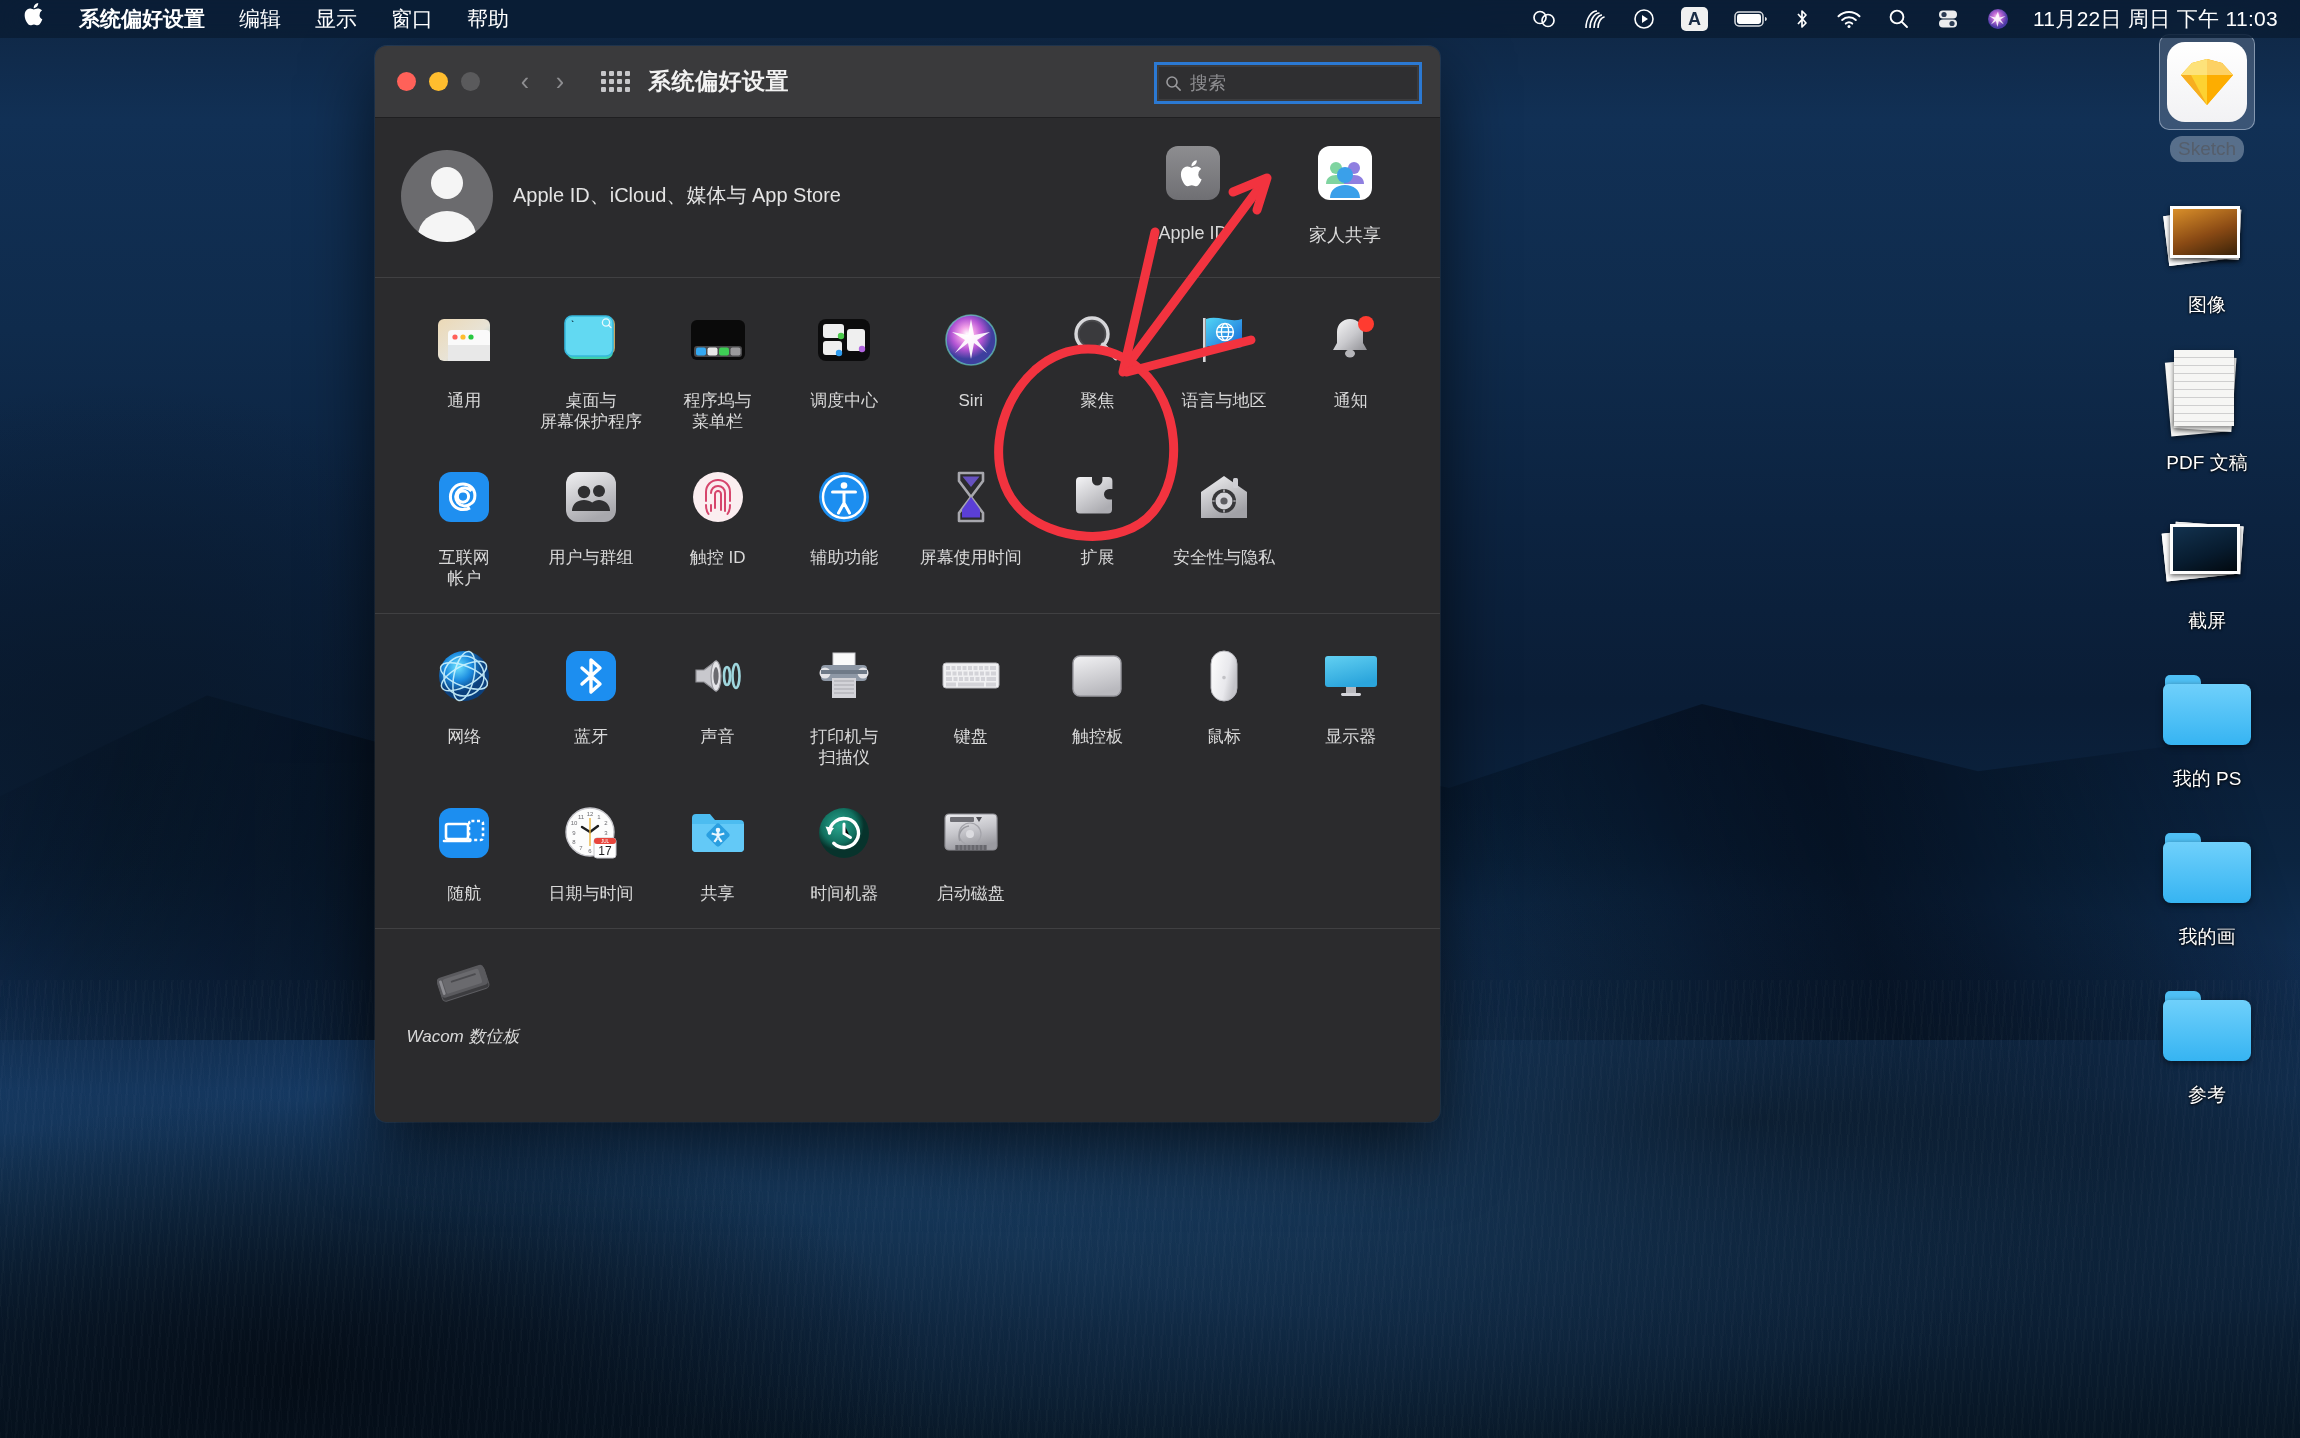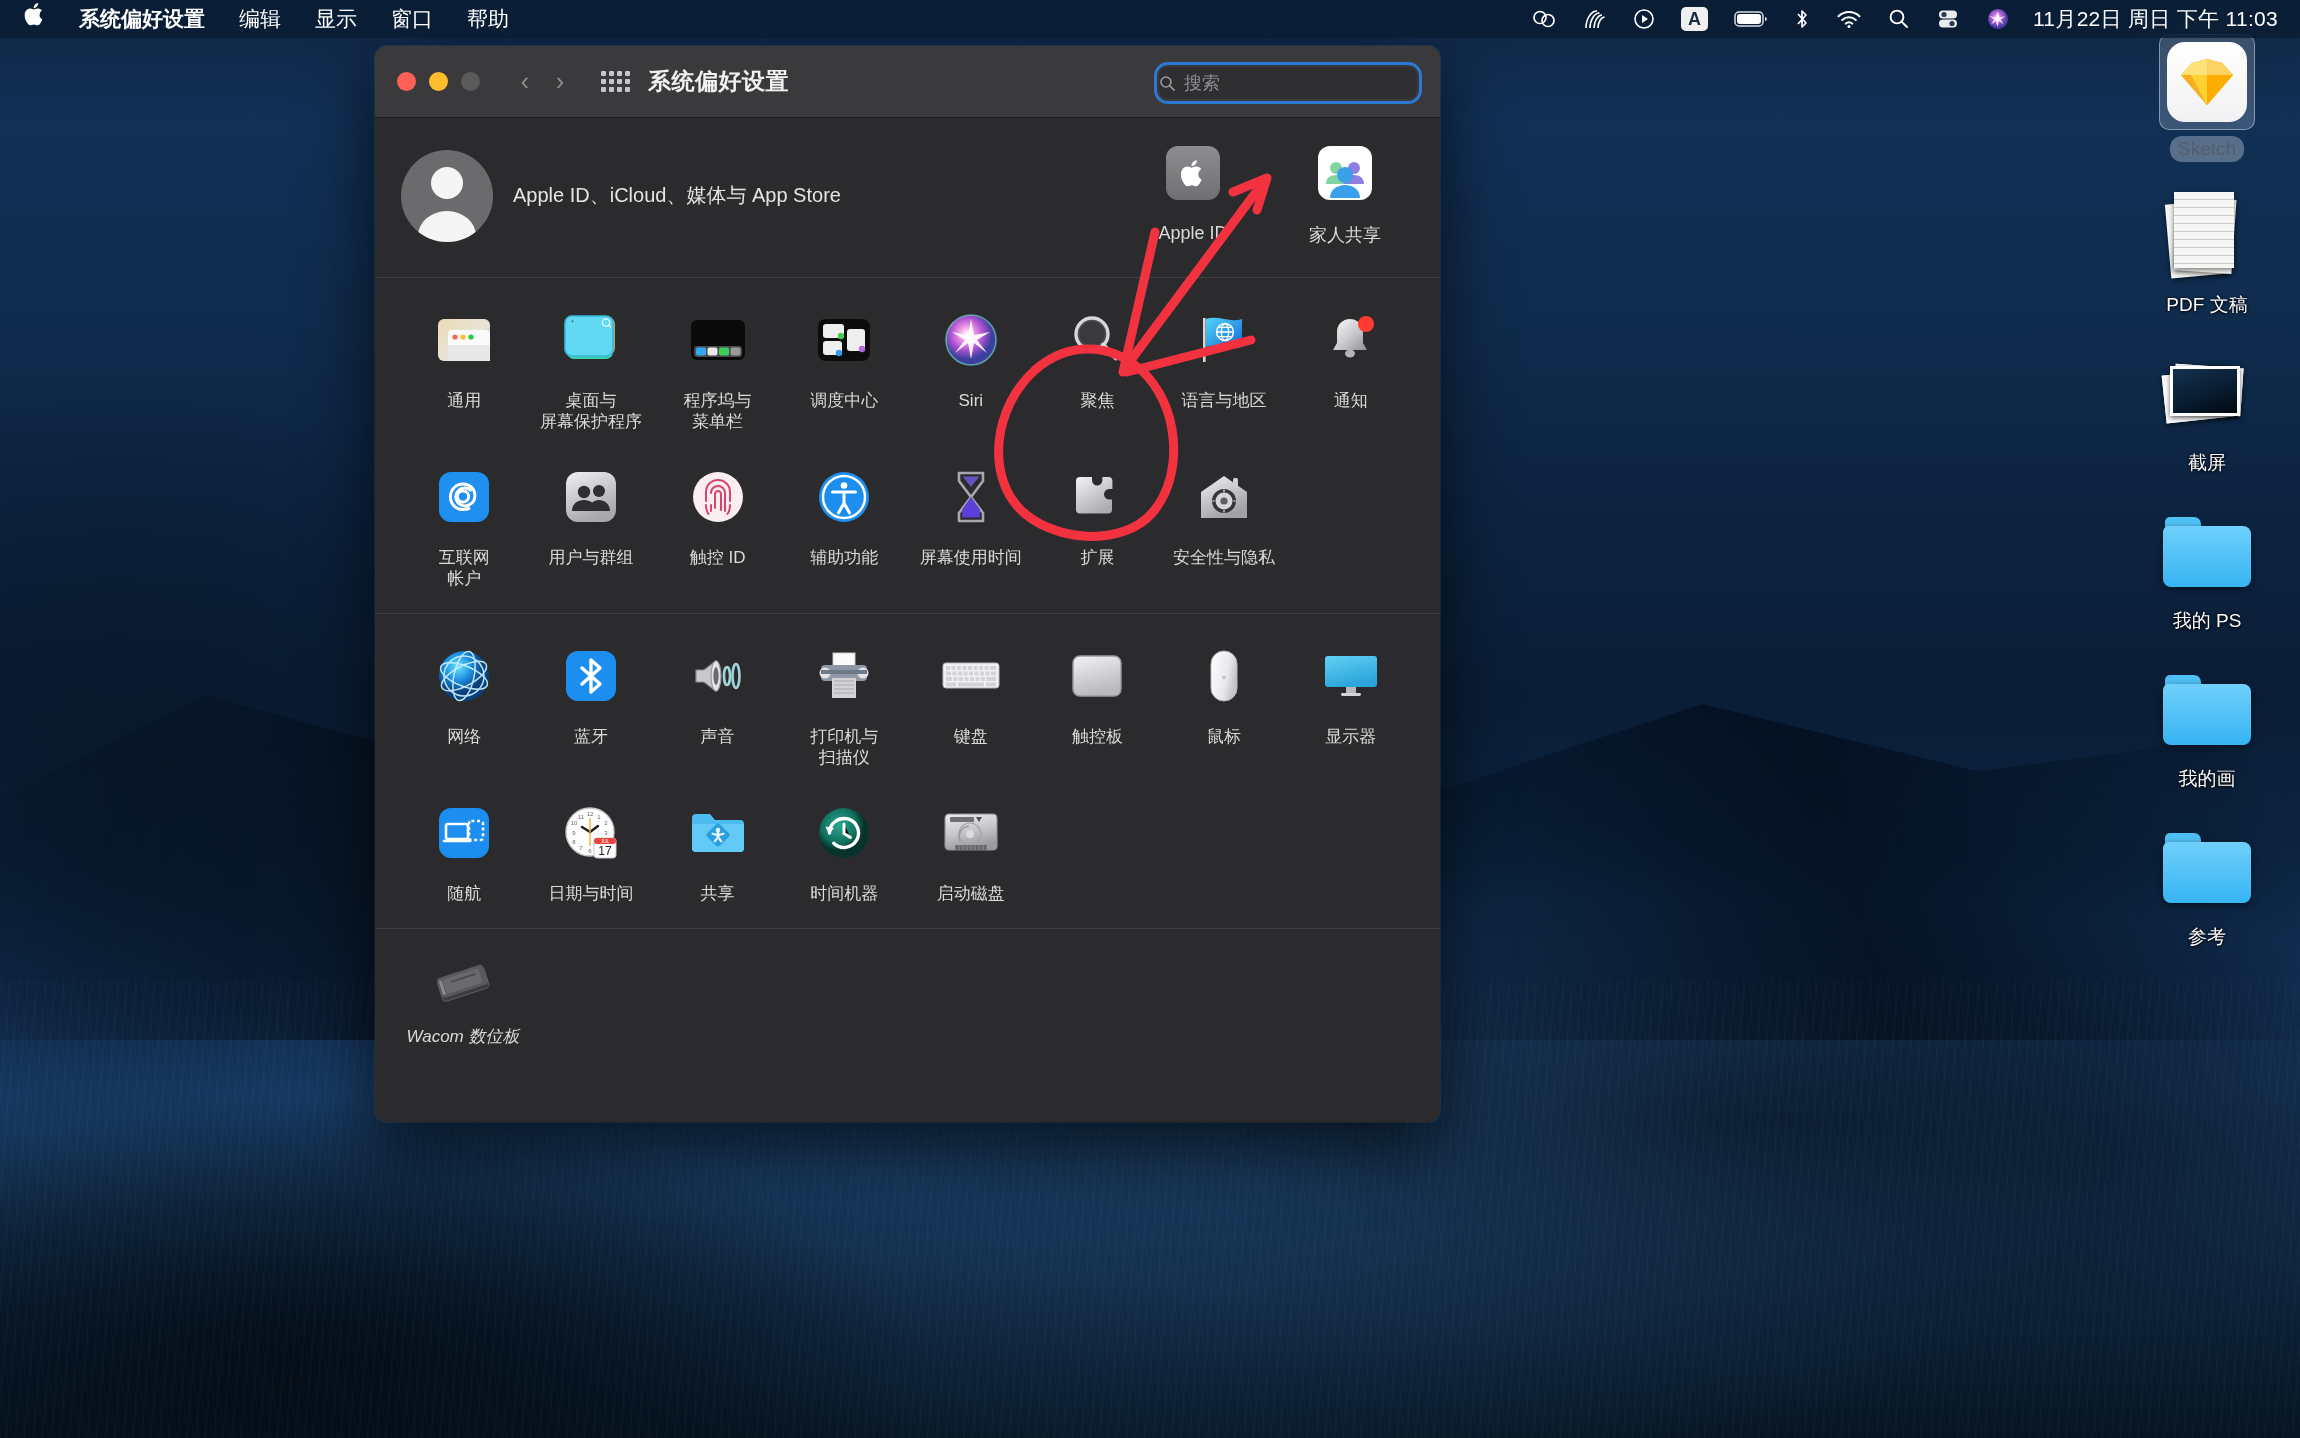--- a/index.html
+++ b/index.html
@@ -167,25 +167,25 @@
   .grid-btn span { width: 5px; height: 5px; background: #c6c6c9; border-radius: 1px; }
   #win-title {
     margin-left: 18px; font-size: 23px; font-weight: bold; color: #f2f2f2; letter-spacing: .5px;
   }
   #search-wrap {
     position: absolute; right: 22px; top: 20px;
     width: 260px; height: 34px;
   }
   #search-field {
     width: 100%; height: 100%;
-    background: #2f2f31; border-radius: 10px;
+    background: #2f2f31; border-radius: 0;
     border: 1px solid #3c3c3e;
     outline: 3px solid #2b79d3;
     outline-offset: 1px;
-    display: flex; align-items: center; padding: 0 0; gap: 8px;
+    display: flex; align-items: center; padding: 0 6px; gap: 8px;
   }
   #search-field .ph { color: #8e8e91; font-size: 18px; }
 
   
   .pane-section {
     padding: 22px 26px 10px 26px;
     border-bottom: 1px solid rgba(255,255,255,.10);
     position: relative;
   }
   .pane-section.last { border-bottom: none; font-style: italic; }
@@ -342,20 +342,30 @@
           <path fill="#fdd231" d="M13 6l15-4v46L2 18z"></path>
           <path fill="#fdad00" d="M43 6L28 2v46l26-30z"></path>
           <path fill="#feeeb7" d="M28 2L13 6 2 18h52L43 6z" opacity=".55"></path>
           <path fill="#ea6c00" d="M2 18h10l16 30z" opacity=".35"></path>
         </svg>
       </div>
     </div>
     <div class="di-label">Sketch</div>
   </div>
 
+  <div class="desktop-icon">
+    <div class="di-art">
+      <div class="ico-photos">
+        <i style="left:2px;top:12px;width:68px;height:50px;transform:rotate(-7deg);"></i>
+        <i style="left:8px;top:8px;width:68px;height:50px;transform:rotate(3deg);"></i>
+        <i style="left:6px;top:6px;width:70px;height:52px;background:linear-gradient(160deg,#d98f2a,#8a4a14 55%,#3a2208);"></i>
+      </div>
+    </div>
+    <div class="di-label">图像</div>
+  </div>
 
   <div class="desktop-icon">
     <div class="di-art">
       <div class="ico-docs">
         <i style="left:0;top:10px;width:58px;height:74px;transform:rotate(-5deg);"></i>
         <i style="left:8px;top:6px;width:58px;height:74px;transform:rotate(4deg);"></i>
         <i style="left:6px;top:0;width:60px;height:76px;background:
            repeating-linear-gradient(180deg,#f6f6f4 0 7px,#cfcfcf 7px 8px);"></i>
       </div>
     </div>

